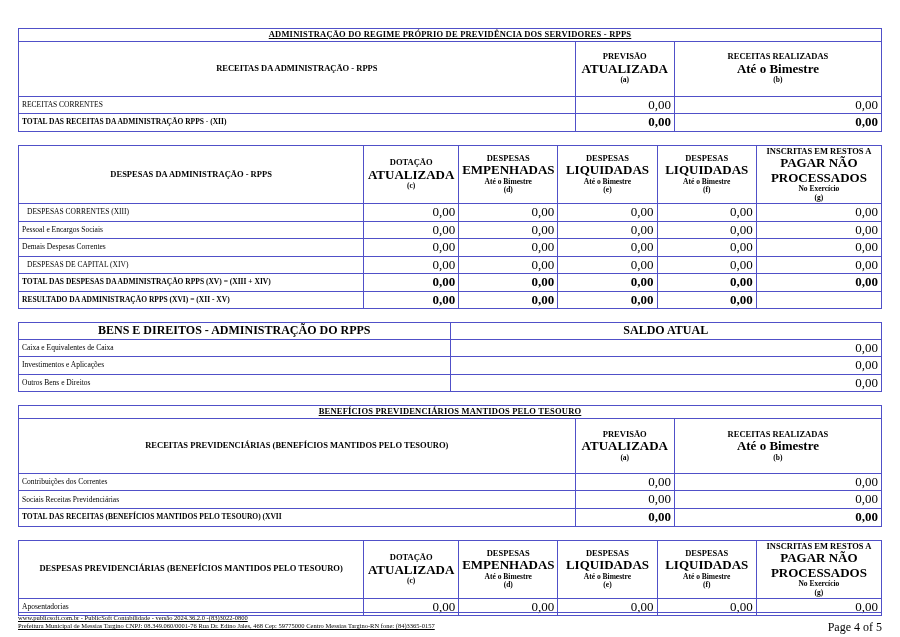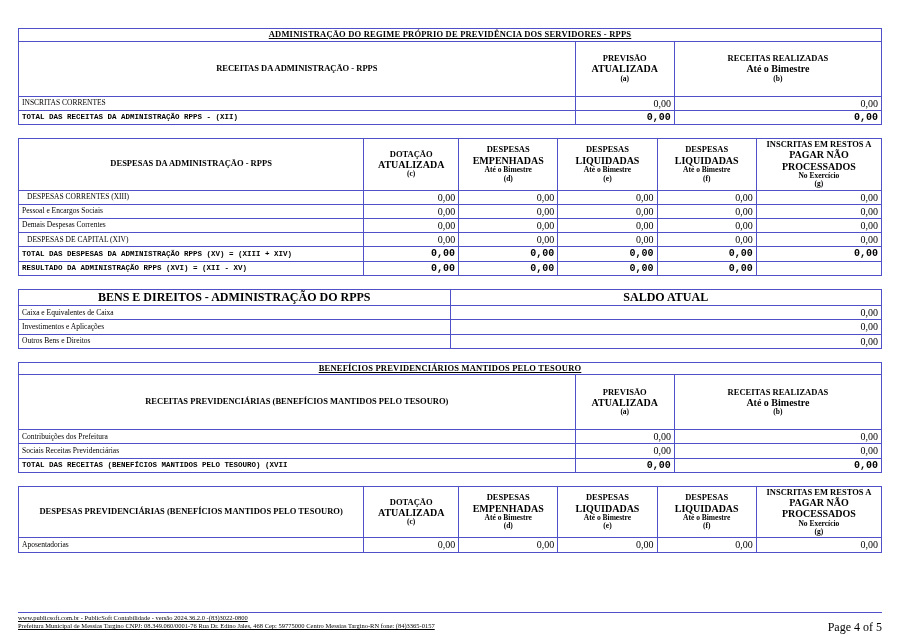--- a/index.html
+++ b/index.html
@@ -53,42 +53,42 @@
   }
   .hdr {
     text-align: center;
     font-weight: bold;
     font-size: 8.5px;
     padding: 4px 2px;
     line-height: 1.25;
   }
   .hdr .sub {
     font-weight: bold;
-    font-size: 10px;
+    font-size: 13px;
     display: block;
   }
   .hdr .ref {
     font-weight: bold;
     font-size: 7.5px;
     display: block;
   }
   .rowlabel {
     font-size: 7.5px;
     text-align: left;
     white-space: nowrap;
     overflow: hidden;
   }
   .rowlabel.indent1 { padding-left: 8px; }
   .rowlabel.indent2 { }
   .num {
     text-align: right;
-    font-size: 10px;
+    font-size: 13px;
     padding-right: 4px;
   }
-  .bold { font-weight: bold; font-family: Liberation Mono, monospace; }
+  .bold { font-weight: bold; }
   .totalrow td {
     font-weight: bold;
   }
   .bigcenter {
     text-align: center;
     font-weight: bold;
     font-size: 12px;
     padding: 12px 4px;
   }
   .footer {
@@ -142,21 +142,21 @@
           <span class="sub">ATUALIZADA</span>
           <span class="ref">(a)</span>
         </td>
         <td class="hdr">
           <span>RECEITAS REALIZADAS</span>
           <span class="sub">Até o Bimestre</span>
           <span class="ref">(b)</span>
         </td>
       </tr>
       <tr>
-        <td class="rowlabel">INSCRITAS CORRENTES</td>
+        <td class="rowlabel">RECEITAS CORRENTES</td>
         <td class="num">0,00</td>
         <td class="num">0,00</td>
       </tr>
       <tr class="totalrow">
         <td class="rowlabel bold">TOTAL DAS RECEITAS DA ADMINISTRAÇÃO RPPS - (XII)</td>
         <td class="num bold">0,00</td>
         <td class="num bold">0,00</td>
       </tr>
     </tbody>
       </table>
@@ -302,21 +302,21 @@
           <span class="sub">ATUALIZADA</span>
           <span class="ref">(a)</span>
         </td>
         <td class="hdr">
           <span>RECEITAS REALIZADAS</span>
           <span class="sub">Até o Bimestre</span>
           <span class="ref">(b)</span>
         </td>
       </tr>
       <tr>
-        <td class="rowlabel">Contribuições dos Prefeitura</td>
+        <td class="rowlabel">Contribuições dos Correntes</td>
         <td class="num">0,00</td>
         <td class="num">0,00</td>
       </tr>
       <tr>
         <td class="rowlabel">Sociais Receitas Previdenciárias</td>
         <td class="num">0,00</td>
         <td class="num">0,00</td>
       </tr>
       <tr class="totalrow">
         <td class="rowlabel bold">TOTAL DAS RECEITAS (BENEFÍCIOS MANTIDOS PELO TESOURO) (XVII</td>

